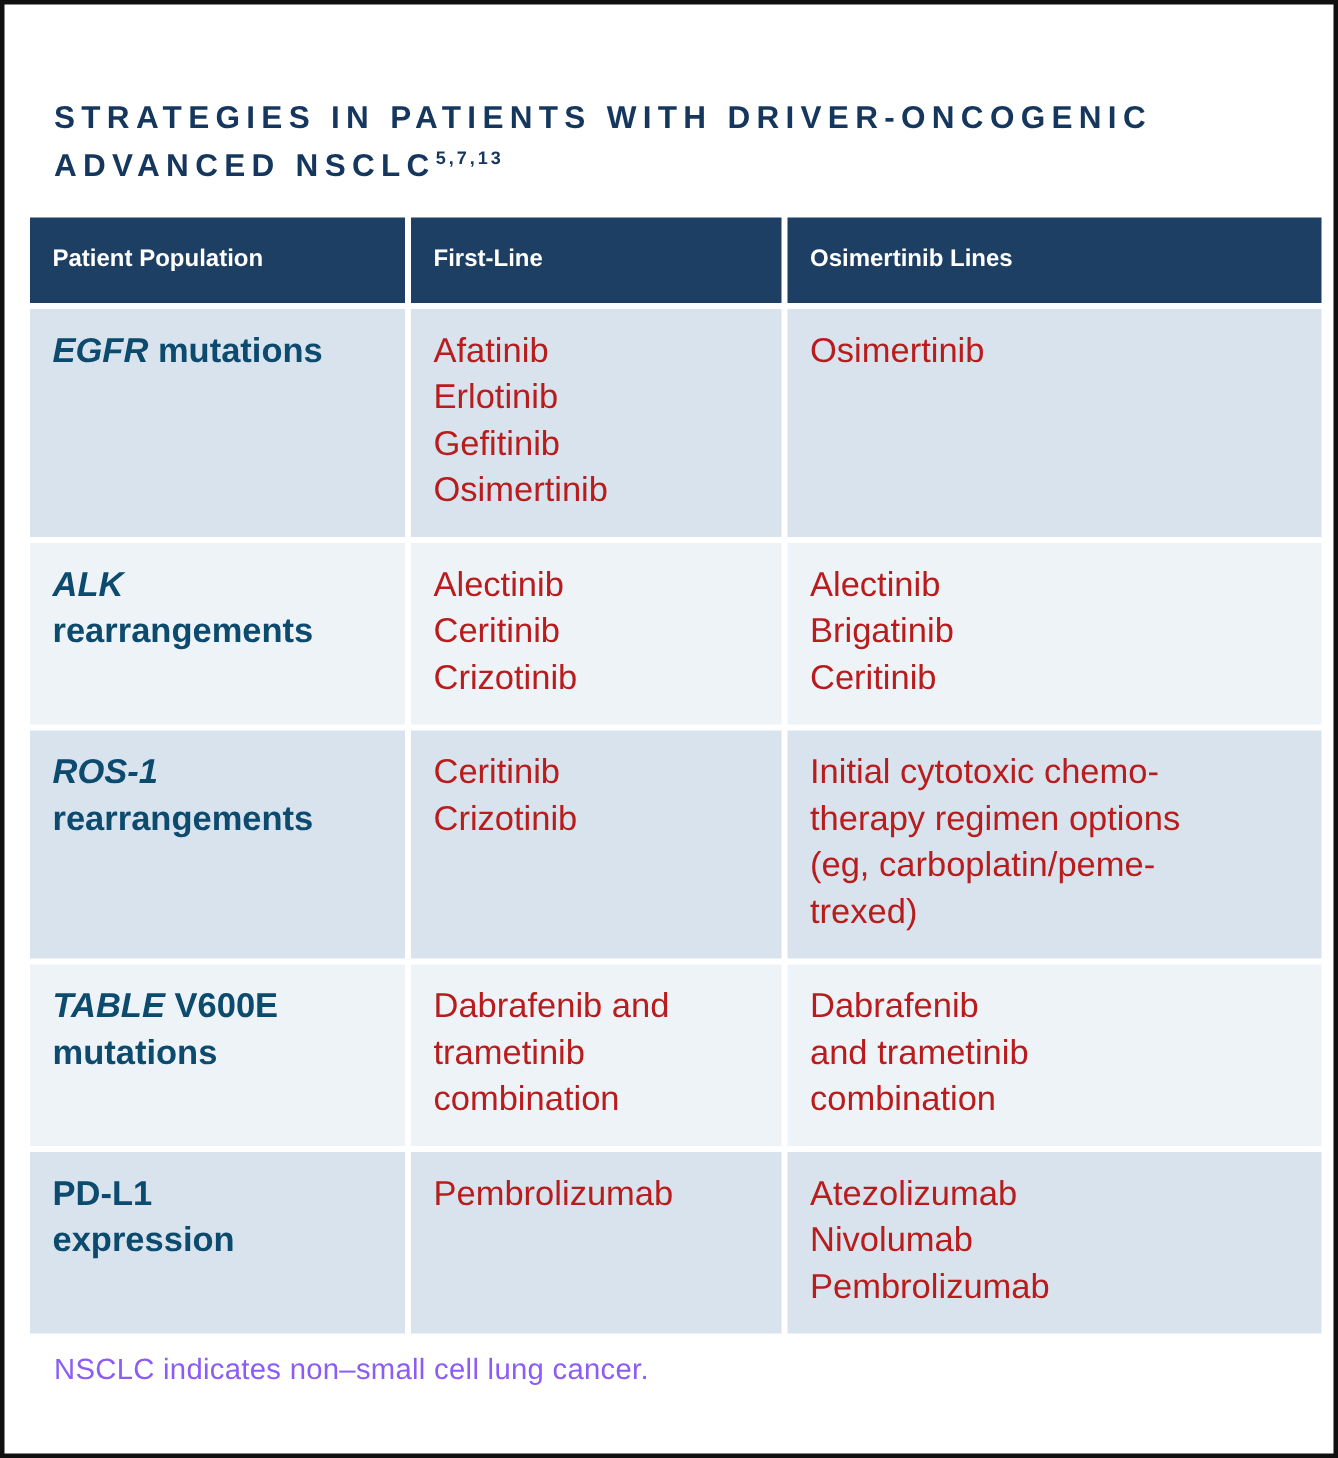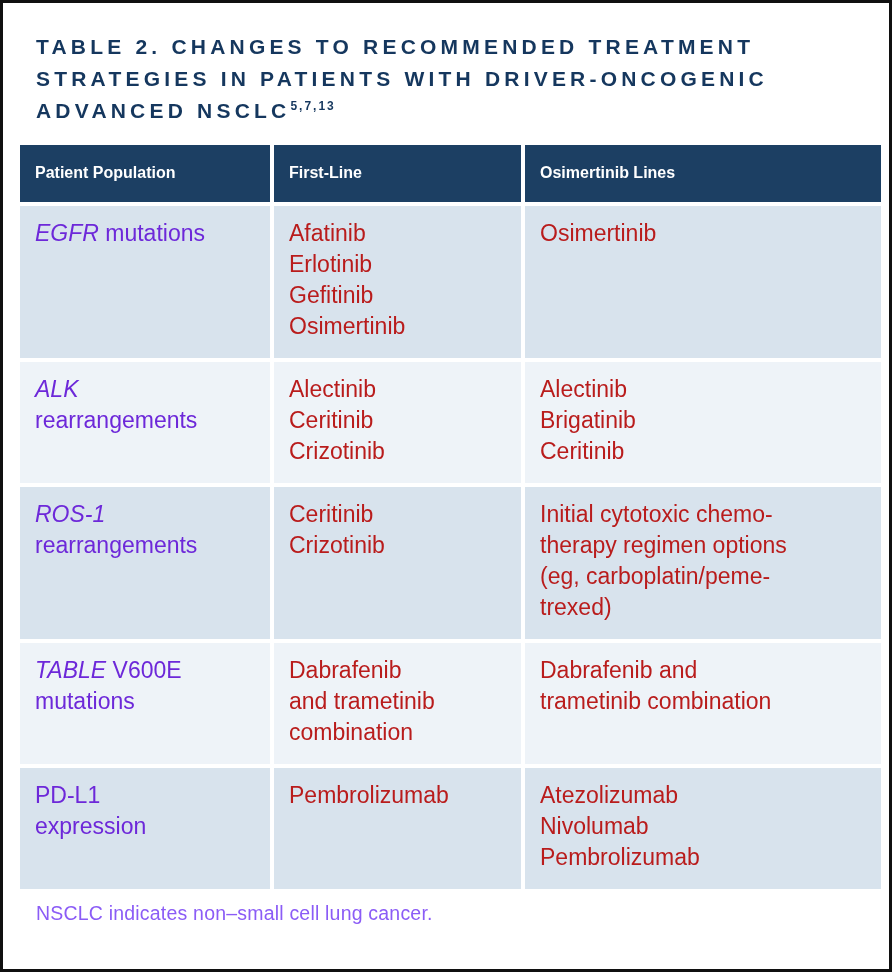--- a/index.html
+++ b/index.html
@@ -46,42 +46,42 @@
     padding: 13px 15px 14px 15px;
   }
   .td {
     font-size: 23px;
     line-height: 31px;
     color: #b91c1c;
     padding: 12px 15px 16px 15px;
     white-space: pre-line;
   }
   .pop {
-    font-weight: normal;
-    color: #6d28d9;
+    font-weight: bold;
+    color: #0c4a6e;
   }
   .gene {
     font-style: italic;
   }
   .r-odd  { background: #d8e3ed; }
   .r-even { background: #eef3f8; }
   .footnote {
     margin: 13px 0 0 16px;
     font-size: 19.5px;
     color: #8b5cf6;
     letter-spacing: 0.2px;
   }
 </style>
 </head>
 <body>
 
 <div class="page">
 
   <div class="title">
-    <span>TABLE 2. CHANGES TO RECOMMENDED TREATMENT</span><br>
+    <br>
     <span>STRATEGIES IN PATIENTS WITH DRIVER-ONCOGENIC</span><br>
     <span>ADVANCED NSCLC</span><sup>5,7,13</sup>
   </div>
 
   <div class="data-table">
 
     <div class="th">Patient Population</div>
     <div class="th">First-Line</div>
     <div class="th">Osimertinib Lines</div>
 
@@ -105,25 +105,25 @@
 rearrangements</span></div>
     <div class="td r-odd">Ceritinib
 Crizotinib</div>
     <div class="td r-odd">Initial cytotoxic chemo-
 therapy regimen options
 (eg, carboplatin/peme-
 trexed)</div>
 
     <div class="td pop r-even"><span class="gene">TABLE</span><span> V600E
 mutations</span></div>
+    <div class="td r-even">Dabrafenib and
+trametinib combination</div>
     <div class="td r-even">Dabrafenib
 and trametinib
 combination</div>
-    <div class="td r-even">Dabrafenib and
-trametinib combination</div>
 
     <div class="td pop r-odd"><span class="gene"></span><span>PD-L1
 expression</span></div>
     <div class="td r-odd">Pembrolizumab</div>
     <div class="td r-odd">Atezolizumab
 Nivolumab
 Pembrolizumab</div>
 
   </div>
 

